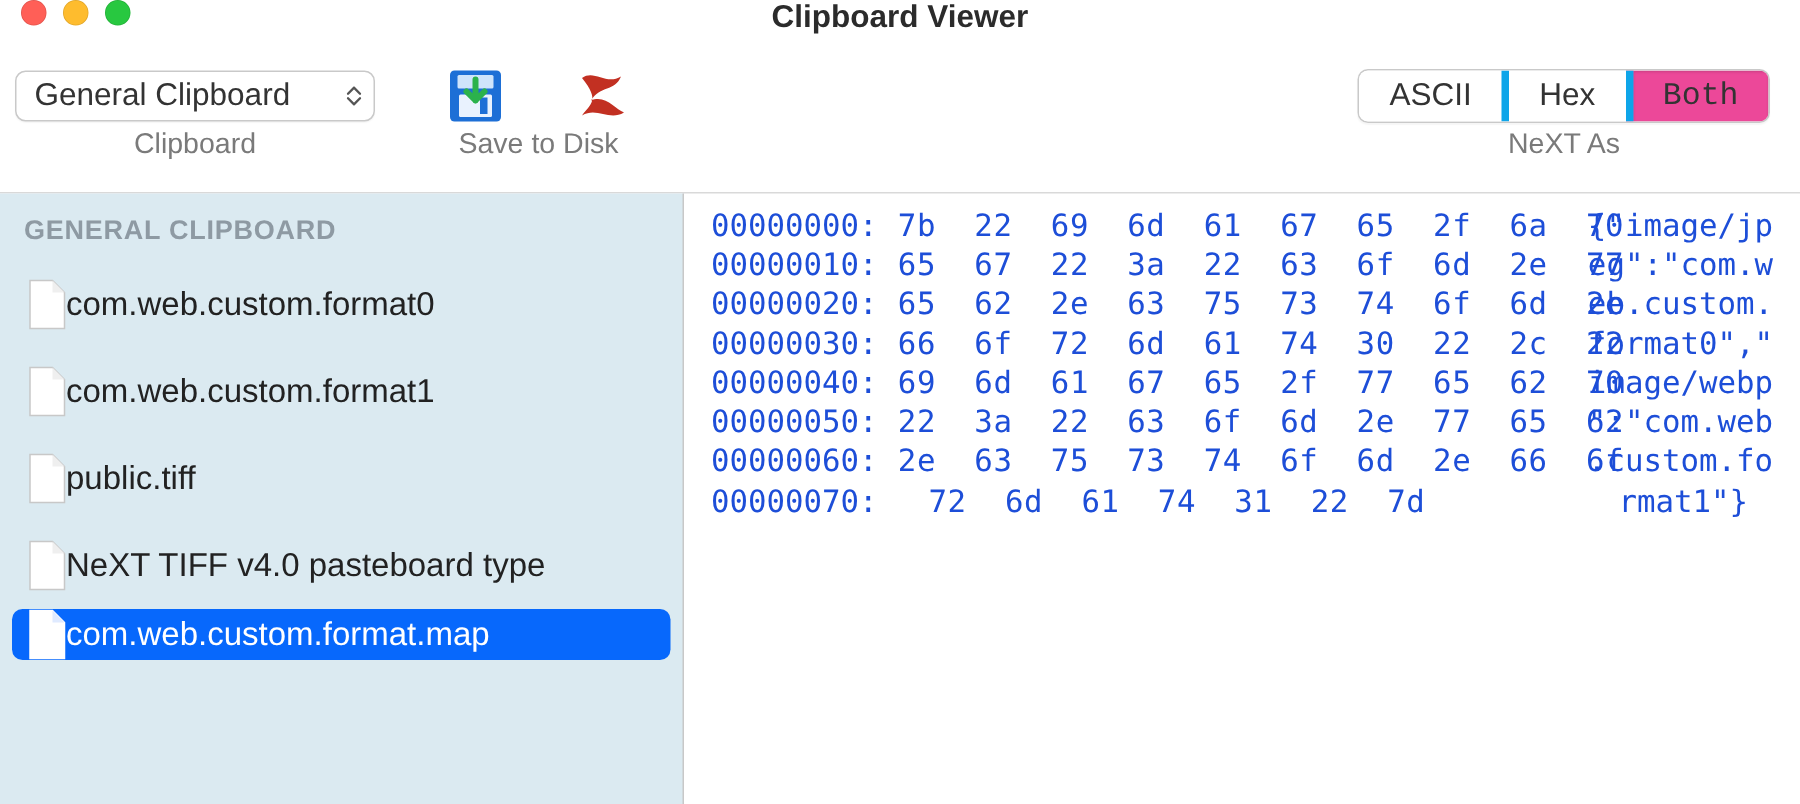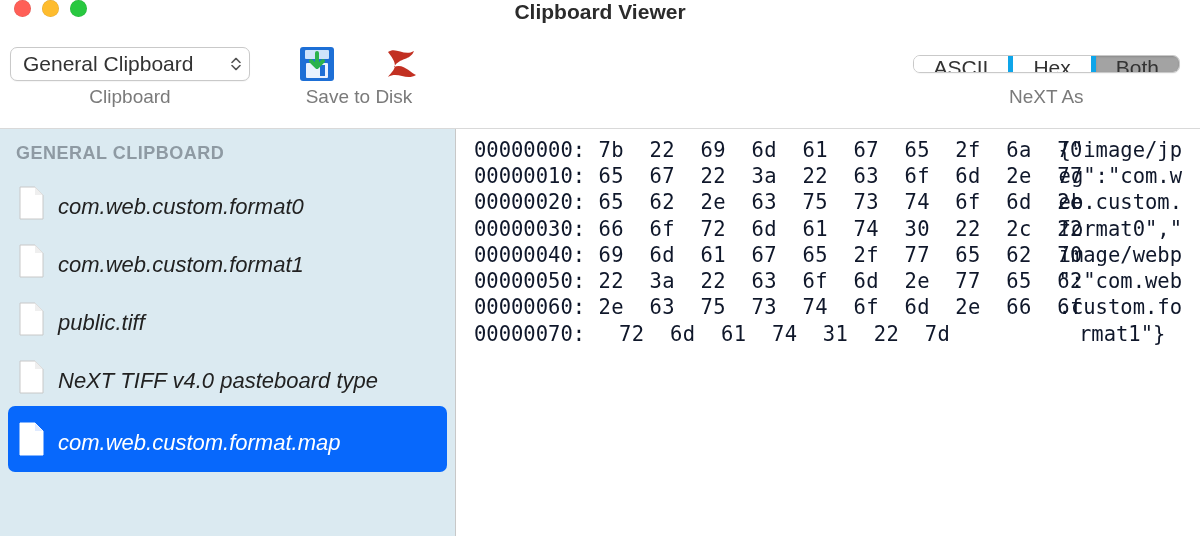--- a/index.html
+++ b/index.html
@@ -98,35 +98,36 @@
 .toolbar-btn .icon {
   width: 42px;
   height: 42px;
 }
 .spacer { flex: 1; }
 .seg {
   display: inline-flex;
   border: 1px solid #c9c9c9;
   border-radius: 7px;
   overflow: hidden;
-  height: 18px;
+  height: 36px;
   box-shadow: 0 1px 1px rgba(0,0,0,0.04);
 }
 .seg button {
   border: none;
   background: #fff;
   font-size: 21px;
   color: #333;
   padding: 0 20px;
   font-family: inherit;
 }
 .seg button + button { border-left: 5px solid #0ea5e9; }
 .seg button.on {
-  background: #a3a3a3;
+  background: #ec4899;
   box-shadow: inset 0 1px 2px rgba(0,0,0,0.15);
+  font-family: Liberation Mono, monospace;
 }
 .content {
   flex: 1;
   display: flex;
   border-top: 1px solid #d9d9d9;
   min-height: 0;
 }
 .sidebar {
   width: 456px;
   background: #dbeaf1;
@@ -136,48 +137,47 @@
 }
 .sidebar-header {
   font-size: 18px;
   font-weight: 600;
   letter-spacing: 0.5px;
   color: #8e9aa3;
   padding: 6px 16px 10px;
 }
 .item {
   display: flex;
-  align-items: flex-end;
-  gap: 14px;
+  align-items: center;
+  gap: 0;
   padding: 12px 18px;
   font-size: 22px;
   color: #222;
-  font-style: italic;
 }
 .item.selected {
   background: #0768fc;
   color: #fff;
   border-radius: 7px;
   margin: 0 8px;
-  padding: 16px 10px;
+  padding: 0 10px;
 }
 .doc-icon {
   width: 26px;
   height: 34px;
   position: relative;
 }
 .doc-icon svg { display:block; }
 .main {
   flex: 1;
   padding: 8px 18px;
   font-family: "Menlo", "Consolas", monospace;
   font-size: 20.5px;
   line-height: 1.28;
   white-space: pre;
-  color: #0f172a;
+  color: #1d4ed8;
   overflow: auto;
 }
 .hex-row { display:flex; }
 .hex-off { width: 145px; }
 .hex-bytes { width: 460px; letter-spacing: 0.4px; }
 .hex-ascii { flex:1; }
 </style>
 </head>
 <body>
 

